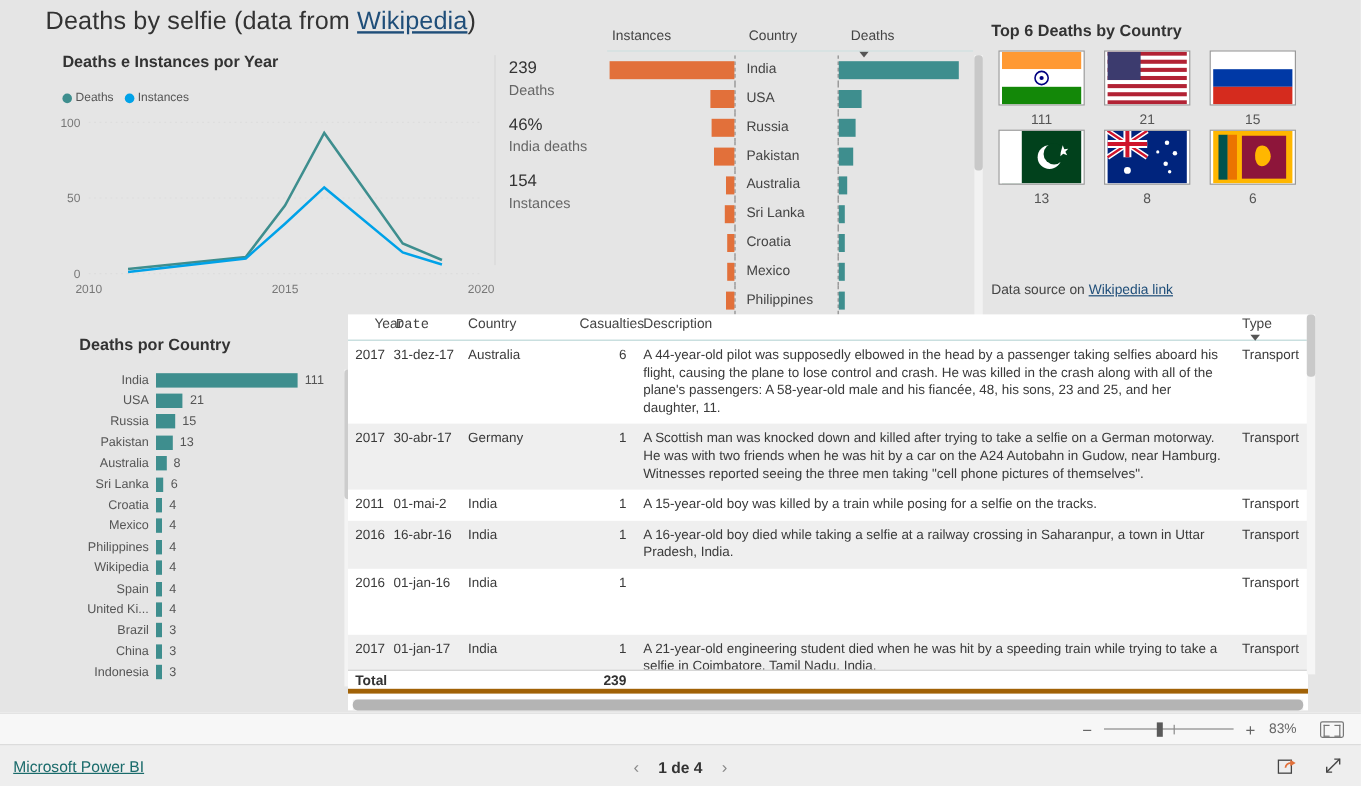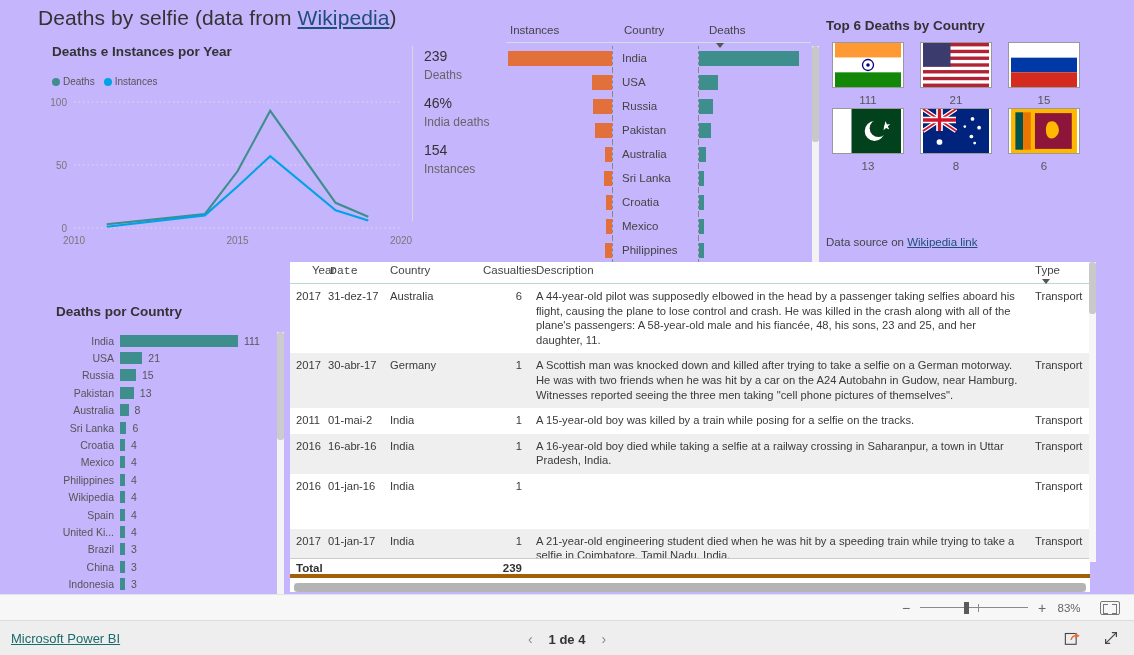--- a/index.html
+++ b/index.html
@@ -9,21 +9,21 @@
     background: #ffffff;
     color: #333333;
     overflow: hidden;
     position: relative;
   }
 
   
   #report-canvas {
     position: absolute; left: 0; top: 0;
     width: 1134px; height: 594px;
-    background: #c4b5fd;
+    background: #e5e5e5;
   }
 
   
   #page-title {
     position: absolute; left: 38px; top: 6px;
     font-size: 21px; color: #333333; font-weight: 400;
     letter-spacing: .1px; white-space: nowrap;
   }
   #page-title a, .wiki-link {
     color: #1f4e79; text-decoration: underline; cursor: pointer;
@@ -105,21 +105,21 @@
     width: 72px; height: 46px; border: 1px solid #999999;
     position: relative; overflow: hidden; background: #fff;
   }
   .flag-count { font-size: 11.5px; color: #555555; margin-top: 6px; }
   #data-source-note {
     position: absolute; left: 2px; top: 224px;
     font-size: 11.5px; color: #444444;
   }
 
   
-  #bars-visual { position: absolute; left: 42px; top: 276px; width: 250px; height: 300px; margin-top: 24px; }
+  #bars-visual { position: absolute; left: 52px; top: 276px; width: 250px; height: 300px; }
   #bars-title { position: absolute; left: 14px; top: 4px; }
   #bars-body { position: absolute; left: 0px; top: 32px; width: 240px; height: 264px; overflow: hidden; }
   .b-row { height: 17.4px; display: flex; align-items: center; }
   .b-label {
     width: 78px; text-align: right; font-size: 10.5px; color: #555555;
     padding-right: 6px; white-space: nowrap; overflow: hidden;
   }
   .b-bar { height: 12px; background: #3E8E8E; }
   .b-value { font-size: 10.5px; color: #555555; margin-left: 6px; }
   #bars-scrollbar {

